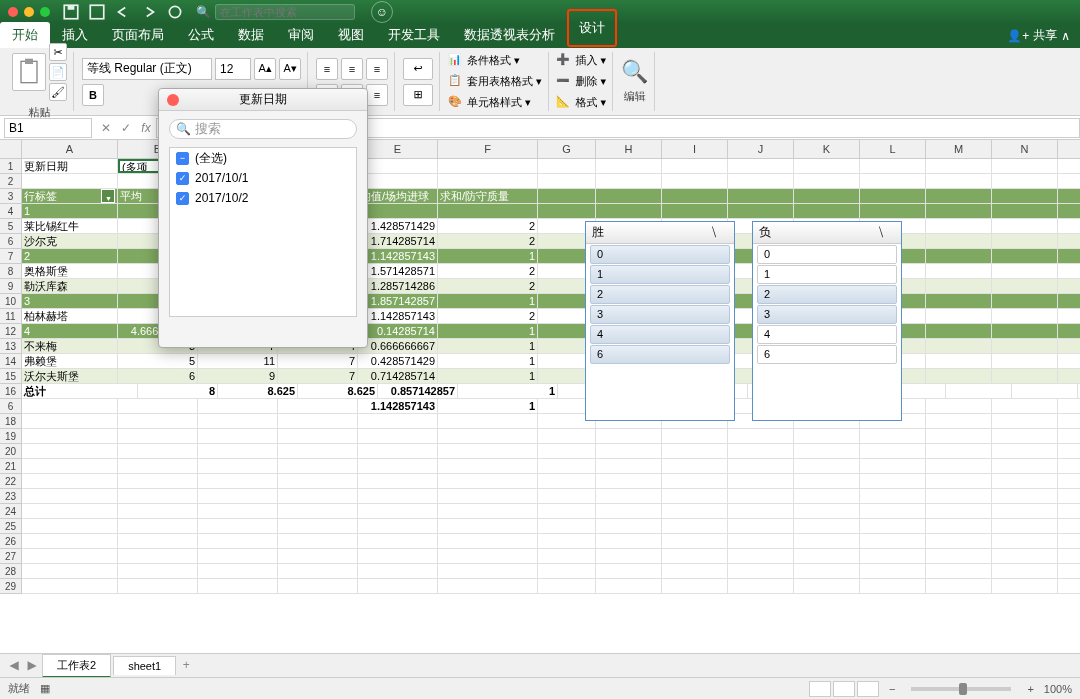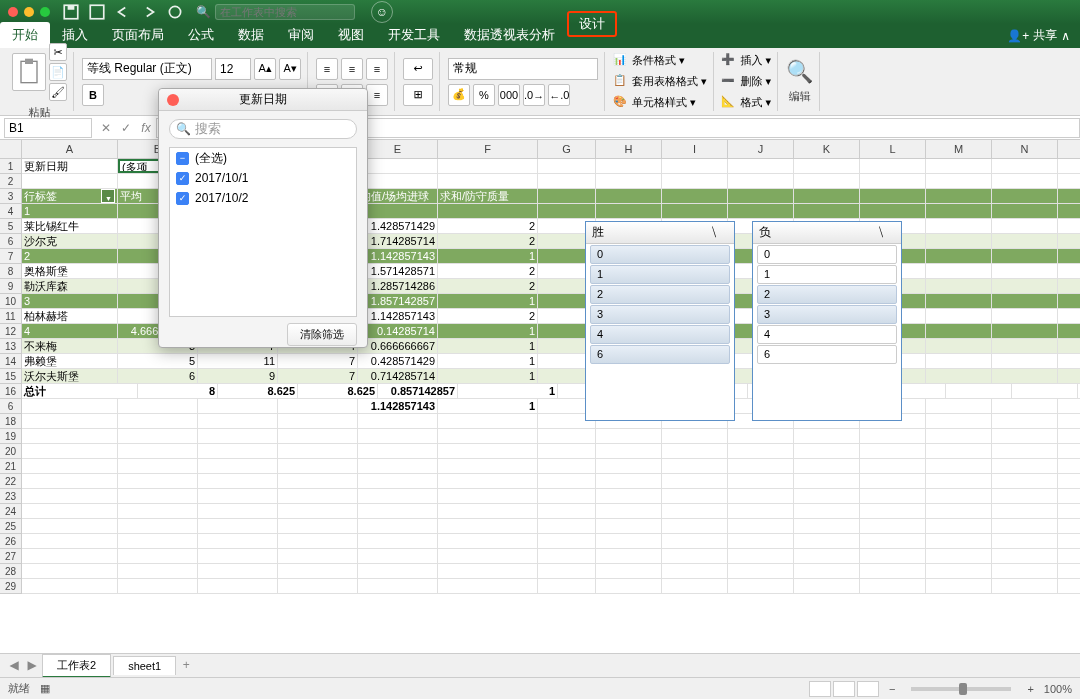--- a/index.html
+++ b/index.html
@@ -13,21 +13,21 @@
 .ticon { width: 22px; height: 18px; margin: 0 2px; display:flex; align-items:center; justify-content:center; opacity:.9; }
 .ttitle { flex:1; text-align:center; font-size:13px; }
 .search { display:flex; align-items:center; gap:4px; padding:0 8px; }
 .searchbox { width:140px; height:16px; background:rgba(255,255,255,.1); border:1px solid rgba(255,255,255,.2); border-radius:3px; font-size:11px; color:#ccc; padding:0 4px; }
 .smile { width:22px; height:22px; border:1px solid rgba(255,255,255,.4); border-radius:50%; margin-left:8px; display:flex; align-items:center; justify-content:center; }
 
 
 .tabrow { height: 24px; background:#1e6030; display:flex; align-items:flex-end; color:#fff; }
 .tab { padding:4px 12px; font-size:13px; cursor:pointer; }
 .tab.active { background:#fff; color:#1e6030; border-radius:3px 3px 0 0; font-weight:500; }
-.tab.hl { border:2px solid #ff3b00; border-radius:3px; padding:2px 10px; margin-bottom:11px; }
+.tab.hl { border:2px solid #ff3b00; border-radius:3px; padding:8px 10px; margin-bottom:1px; }
 .share { margin-left:auto; padding:4px 10px; font-size:12px; display:flex; align-items:center; gap:4px; }
 
 
 .ribbon { height:68px; background:#f0f0f0; border-bottom:1px solid #ccc; display:flex; padding:4px 6px; gap:2px; }
 .rgroup { border-right:1px solid #d0d0d0; padding:0 6px; display:flex; flex-direction:column; justify-content:center; gap:4px; }
 .rgroup.col { align-items:center; }
 .rrow { display:flex; gap:3px; align-items:center; }
 .rbtn { min-width:22px; height:22px; border:1px solid #c0c0c0; background:#fff; border-radius:2px; display:flex; align-items:center; justify-content:center; font-size:11px; }
 .rbtn.sm { min-width:18px; height:18px; }
 .rsel { height:22px; border:1px solid #c0c0c0; background:#fff; padding:0 4px; font-size:12px; display:flex; align-items:center; }
@@ -189,30 +189,20 @@
     </div>
     <div class="rrow">
       <div class="rbtn">≡</div>
       <div class="rbtn">≡</div>
       <div class="rbtn">≡</div>
     </div>
   </div>
   <div class="rgroup">
     <div class="rbtn" style="width:30px">↩</div>
     <div class="rbtn" style="width:30px">⊞</div>
-  </div>
-  <div class="rgroup">
-    <div class="rsel" style="width:150px">常规</div>
-    <div class="rrow">
-      <div class="rbtn">💰</div>
-      <div class="rbtn">%</div>
-      <div class="rbtn">000</div>
-      <div class="rbtn">.0→</div>
-      <div class="rbtn">←.0</div>
-    </div>
   </div>
   <div class="rgroup">
     <div class="ritem"><span class="rico">📊</span><span>条件格式</span> ▾</div>
     <div class="ritem"><span class="rico">📋</span><span>套用表格格式</span> ▾</div>
     <div class="ritem"><span class="rico">🎨</span><span>单元格样式</span> ▾</div>
   </div>
   <div class="rgroup">
     <div class="ritem"><span class="rico">➕</span><span>插入</span> ▾</div>
     <div class="ritem"><span class="rico">➖</span><span>删除</span> ▾</div>
     <div class="ritem"><span class="rico">📐</span><span>格式</span> ▾</div>
@@ -768,23 +758,20 @@
       </div>
       <div class="popitem">
         <span class="cb on">✓</span>
         <span>2017/10/1</span>
       </div>
       <div class="popitem">
         <span class="cb on">✓</span>
         <span>2017/10/2</span>
       </div>
     </div>
-  <div class="popfoot">
-    <button class="popbtn">清除筛选</button>
-  </div>
 </div>
 
 <div id="slicers">
     <div class="slicer" style="left: 585px; top: 221px; height: 200px;">
       <div class="slhdr">
         <span>胜</span>
         <span class="slclear">⧹</span>
       </div>
       <div class="slitem">0</div>
       <div class="slitem">1</div>

